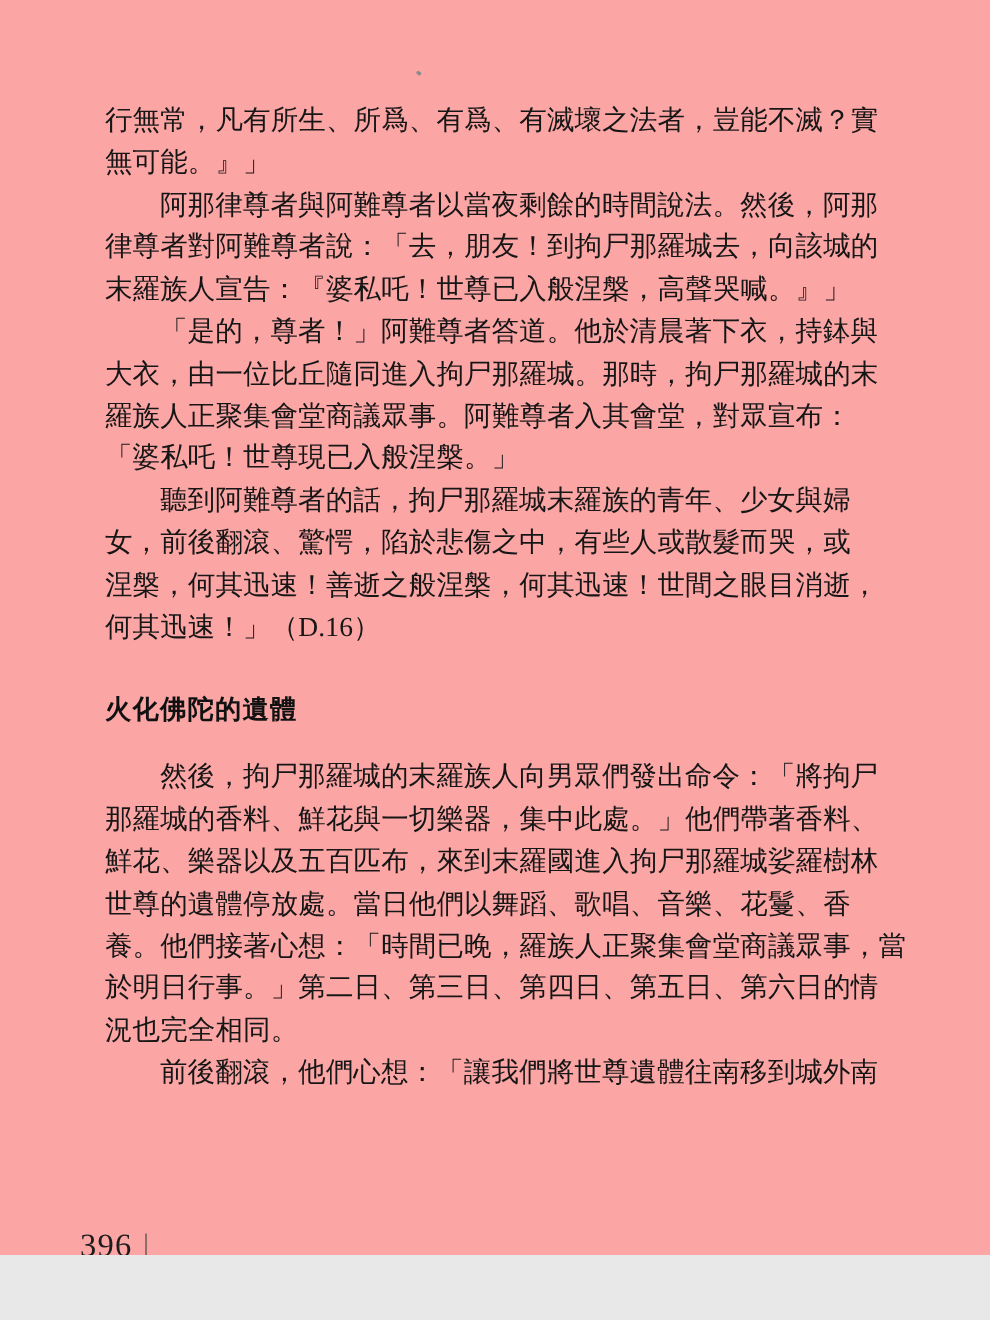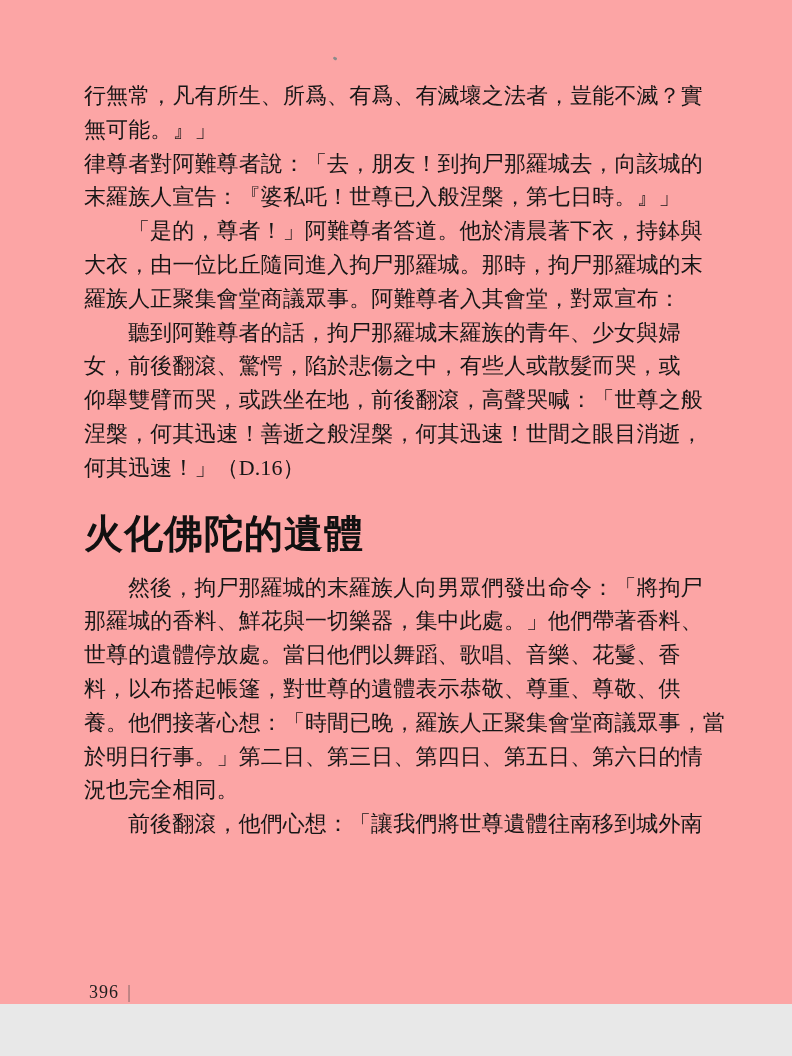--- a/index.html
+++ b/index.html
@@ -22,35 +22,34 @@
   .para { margin: 0; }
   .line {
     font-size: 22px;
     line-height: 33.8px;
     white-space: nowrap;
     letter-spacing: 0.1px;
     color: #161616;
   }
   .line.indent { text-indent: 2em; }
   .section-heading {
-    font-size: 39px;
+    font-size: 21px;
     line-height: 36px;
     font-weight: 700;
     letter-spacing: 1px;
     margin: 31px 0 19px 0;
     color: #111;
   }
   .page-footer {
     position: absolute;
     left: 64px;
     top: 982px;
-    font-size: 18px;
+    font-size: 26px;
     letter-spacing: 1px;
     color: #1d1d1d;
-    margin-left: 25px;
   }
   .page-footer .sep {
     display: inline-block;
     margin-left: 8px;
     font-weight: 400;
     color: #444;
     transform: scaleX(0.7);
   }
   .speck {
     position: absolute;
@@ -68,41 +67,42 @@
 
 <div class="page">
   <div class="speck"></div>
 
   <div class="text-column" id="text-column">
       <div class="para">
         <div class="line">行無常，凡有所生、所爲、有爲、有滅壞之法者，豈能不滅？實</div>
         <div class="line">無可能。』」</div>
       </div>
       <div class="para">
+        <div class="line indent">阿那律尊者與阿難尊者以當夜剩餘的時間說法。然後，阿那</div>
         <div class="line">律尊者對阿難尊者說：「去，朋友！到拘尸那羅城去，向該城的</div>
-        <div class="line">末羅族人宣告：『婆私吒！世尊已入般涅槃，第七日時。』」</div>
+        <div class="line">末羅族人宣告：『婆私吒！世尊已入般涅槃，高聲哭喊。』」</div>
       </div>
       <div class="para">
         <div class="line indent">「是的，尊者！」阿難尊者答道。他於清晨著下衣，持鉢與</div>
         <div class="line">大衣，由一位比丘隨同進入拘尸那羅城。那時，拘尸那羅城的末</div>
         <div class="line">羅族人正聚集會堂商議眾事。阿難尊者入其會堂，對眾宣布：</div>
+        <div class="line">「婆私吒！世尊現已入般涅槃。」</div>
       </div>
       <div class="para">
         <div class="line indent">聽到阿難尊者的話，拘尸那羅城末羅族的青年、少女與婦</div>
         <div class="line">女，前後翻滾、驚愕，陷於悲傷之中，有些人或散髮而哭，或</div>
-        <div class="line">仰舉雙臂而哭，或跌坐在地，前後翻滾，高聲哭喊：「世尊之般</div>
         <div class="line">涅槃，何其迅速！善逝之般涅槃，何其迅速！世間之眼目消逝，</div>
         <div class="line">何其迅速！」（D.16）</div>
       </div>
       <h2 class="section-heading">火化佛陀的遺體</h2>
       <div class="para">
         <div class="line indent">然後，拘尸那羅城的末羅族人向男眾們發出命令：「將拘尸</div>
         <div class="line">那羅城的香料、鮮花與一切樂器，集中此處。」他們帶著香料、</div>
+        <div class="line">鮮花、樂器以及五百匹布，來到末羅國進入拘尸那羅城娑羅樹林</div>
         <div class="line">世尊的遺體停放處。當日他們以舞蹈、歌唱、音樂、花鬘、香</div>
-        <div class="line">料，以布搭起帳篷，對世尊的遺體表示恭敬、尊重、尊敬、供</div>
         <div class="line">養。他們接著心想：「時間已晚，羅族人正聚集會堂商議眾事，當</div>
         <div class="line">於明日行事。」第二日、第三日、第四日、第五日、第六日的情</div>
         <div class="line">況也完全相同。</div>
       </div>
       <div class="para">
         <div class="line indent">前後翻滾，他們心想：「讓我們將世尊遺體往南移到城外南</div>
       </div>
     </div>
 
   <div class="page-footer">

